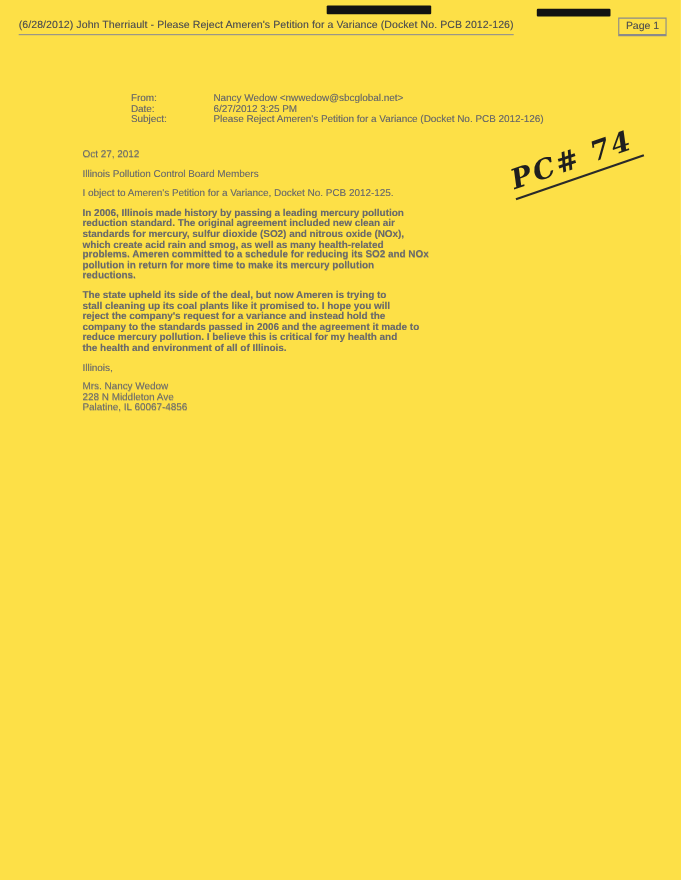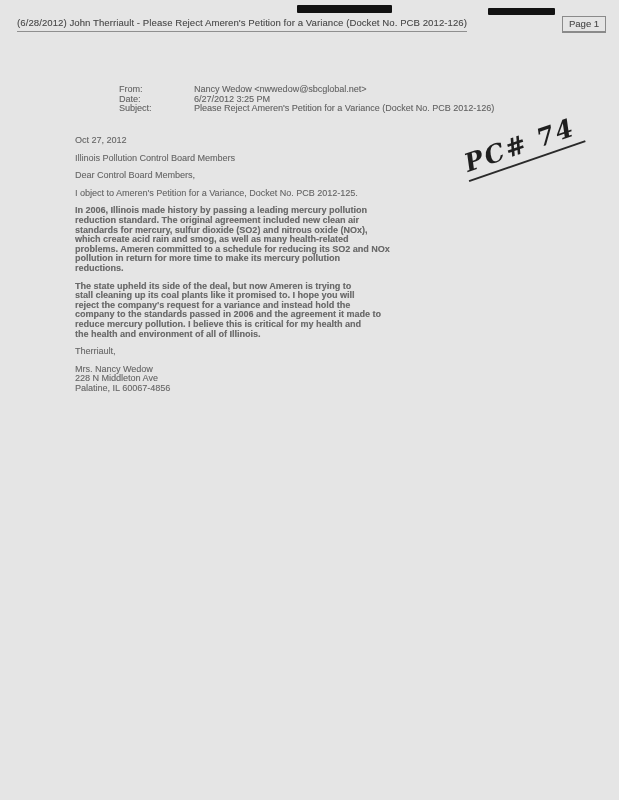--- a/index.html
+++ b/index.html
@@ -1,21 +1,21 @@
 <!DOCTYPE html>
 <html><head>
 <meta charset="utf-8">
 <style>
   * { box-sizing: border-box; }
   html, body { margin: 0; padding: 0; background: #ffffff; }
   .page {
     position: relative;
     width: 619px;
     height: 800px;
-    background: #e5e5e5;
+    background: #fde047;
     font-family: "Liberation Sans", sans-serif;
     overflow: hidden;
   }
   
   .scan-bar { position: absolute; background: #121212; border-radius: 1px; }
   .bar1 { left: 297px; top: 5px; width: 95px; height: 8px; }
   .bar2 { left: 488px; top: 8px; width: 67px; height: 7px; }
 
   
   .doc-header {
@@ -119,36 +119,35 @@
     </div>
     <div class="eh-row">
       <span class="eh-label">Subject:</span>
       <span class="eh-value">Please Reject Ameren's Petition for a Variance (Docket No. PCB 2012-126)</span>
     </div>
   </div>
 
   <div class="letter-body">
     <p class="line">Oct 27, 2012</p>
     <p class="line">Illinois Pollution Control Board Members</p>
-    <p class="line">Dear Control Board Members,</p>
     <p class="line">I object to Ameren's Petition for a Variance, Docket No. PCB 2012-125.</p>
     <p class="para">In 2006, Illinois made history by passing a leading mercury pollution
 reduction standard. The original agreement included new clean air
 standards for mercury, sulfur dioxide (SO2) and nitrous oxide (NOx),
 which create acid rain and smog, as well as many health-related
 problems. Ameren committed to a schedule for reducing its SO2 and NOx
 pollution in return for more time to make its mercury pollution
 reductions.</p>
     <p class="para">The state upheld its side of the deal, but now Ameren is trying to
 stall cleaning up its coal plants like it promised to. I hope you will
 reject the company's request for a variance and instead hold the
 company to the standards passed in 2006 and the agreement it made to
 reduce mercury pollution. I believe this is critical for my health and
 the health and environment of all of Illinois.</p>
-    <p class="line">Therriault,</p>
+    <p class="line">Illinois,</p>
     <div class="sig">
       <p class="sigline">Mrs. Nancy Wedow</p>
       <p class="sigline">228 N Middleton Ave</p>
       <p class="sigline">Palatine, IL 60067-4856</p>
     </div>
   </div>
 
 </div>
 
 </body></html>

